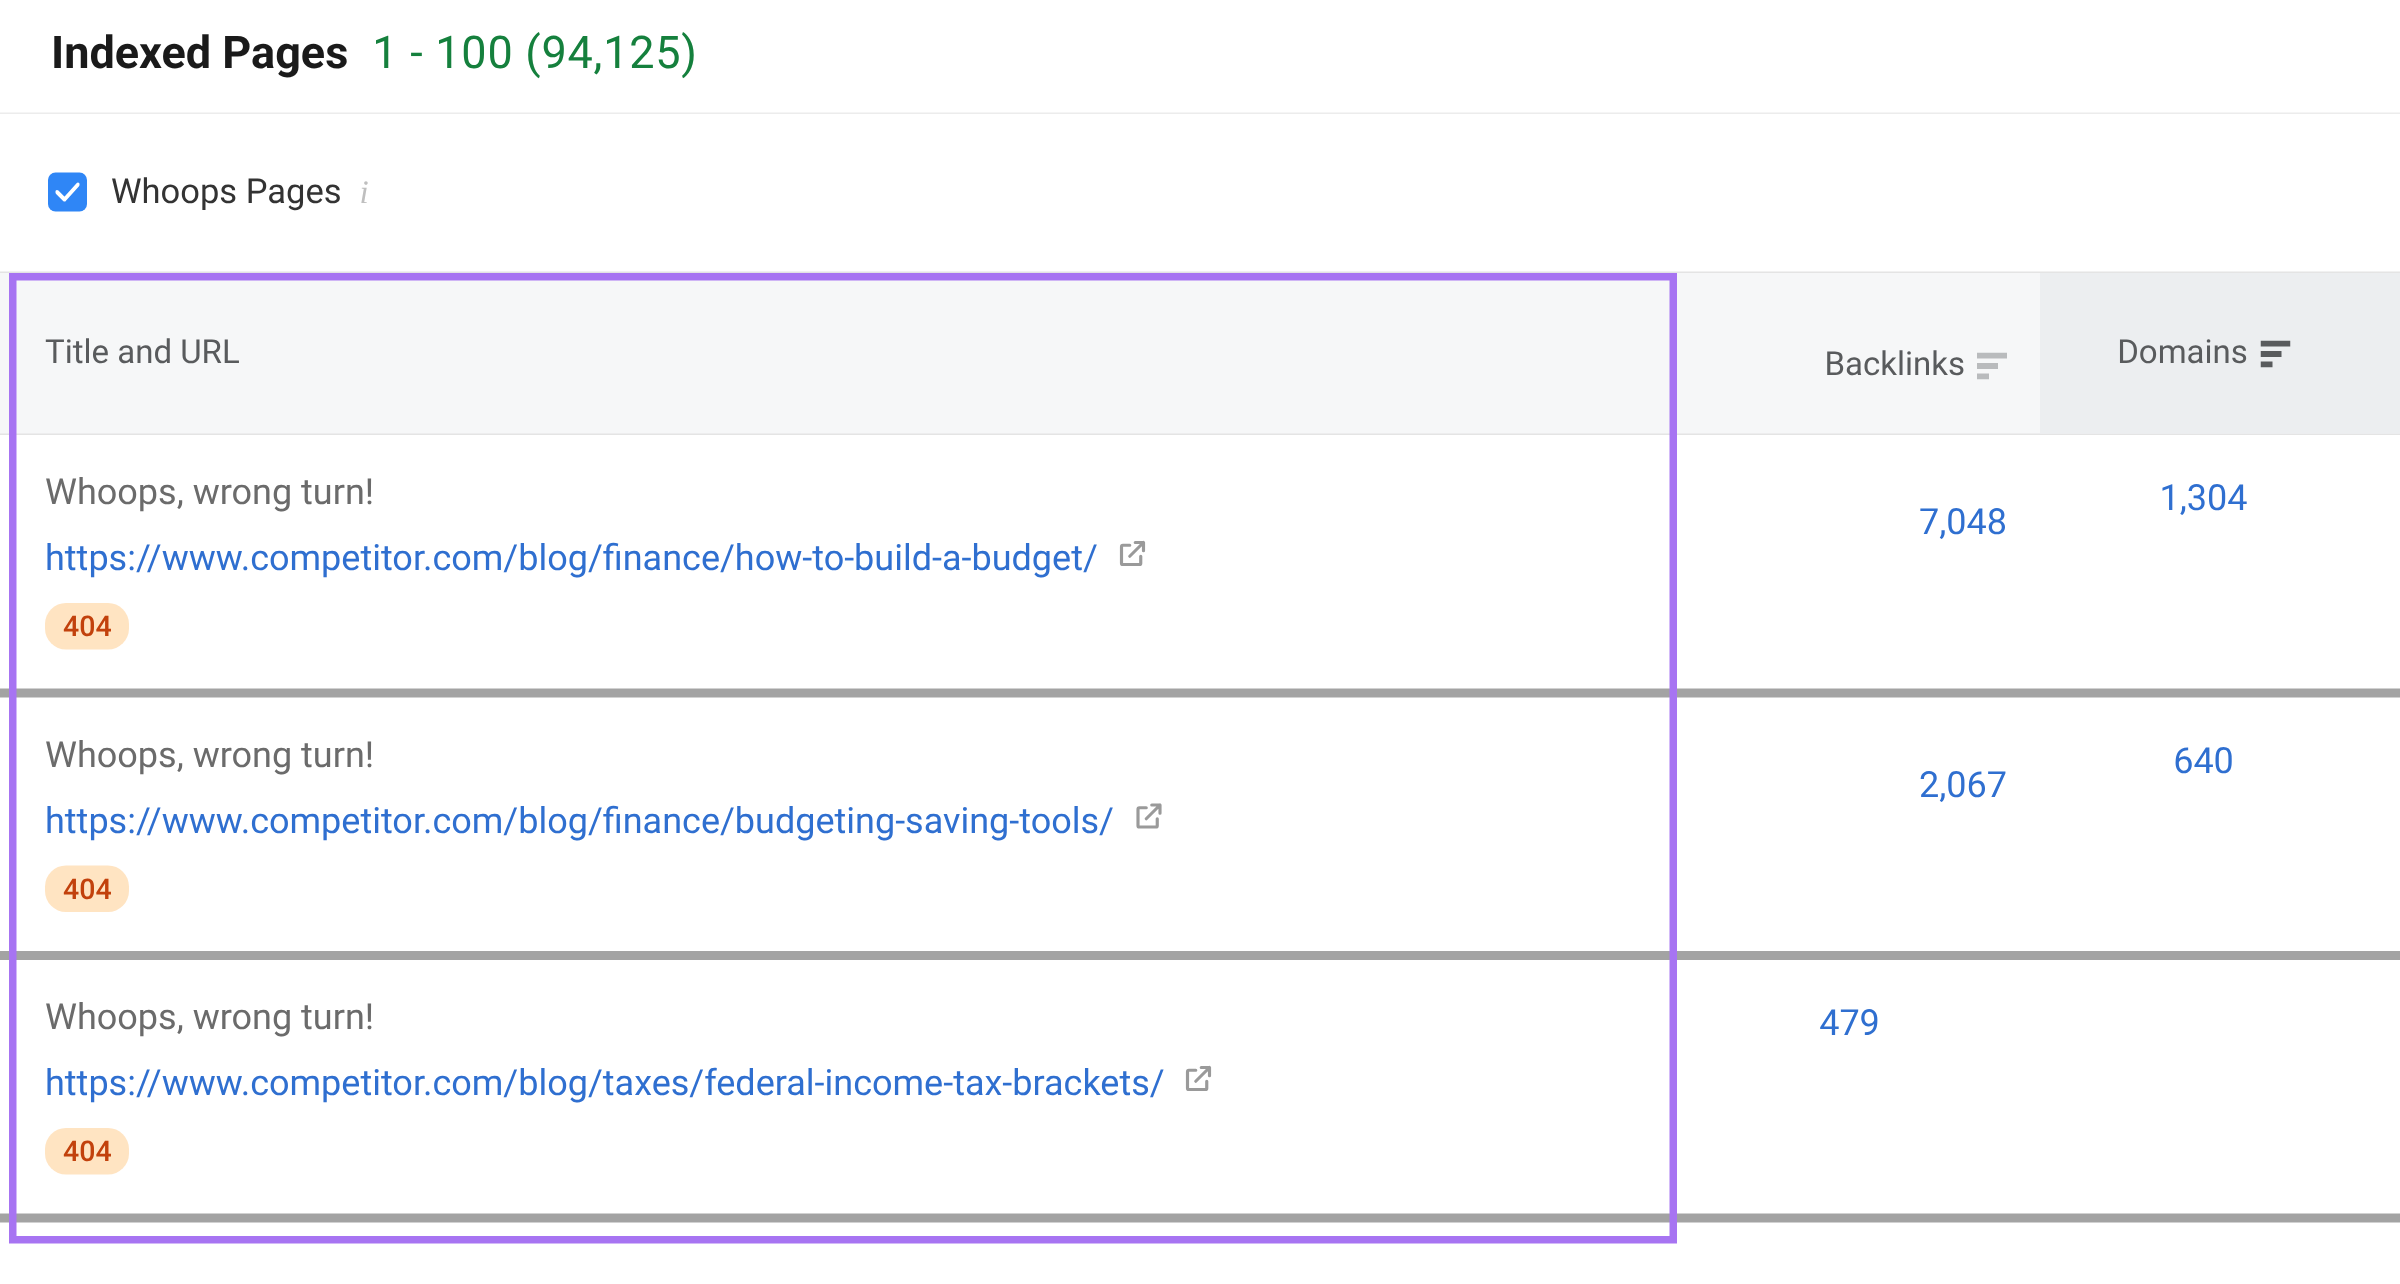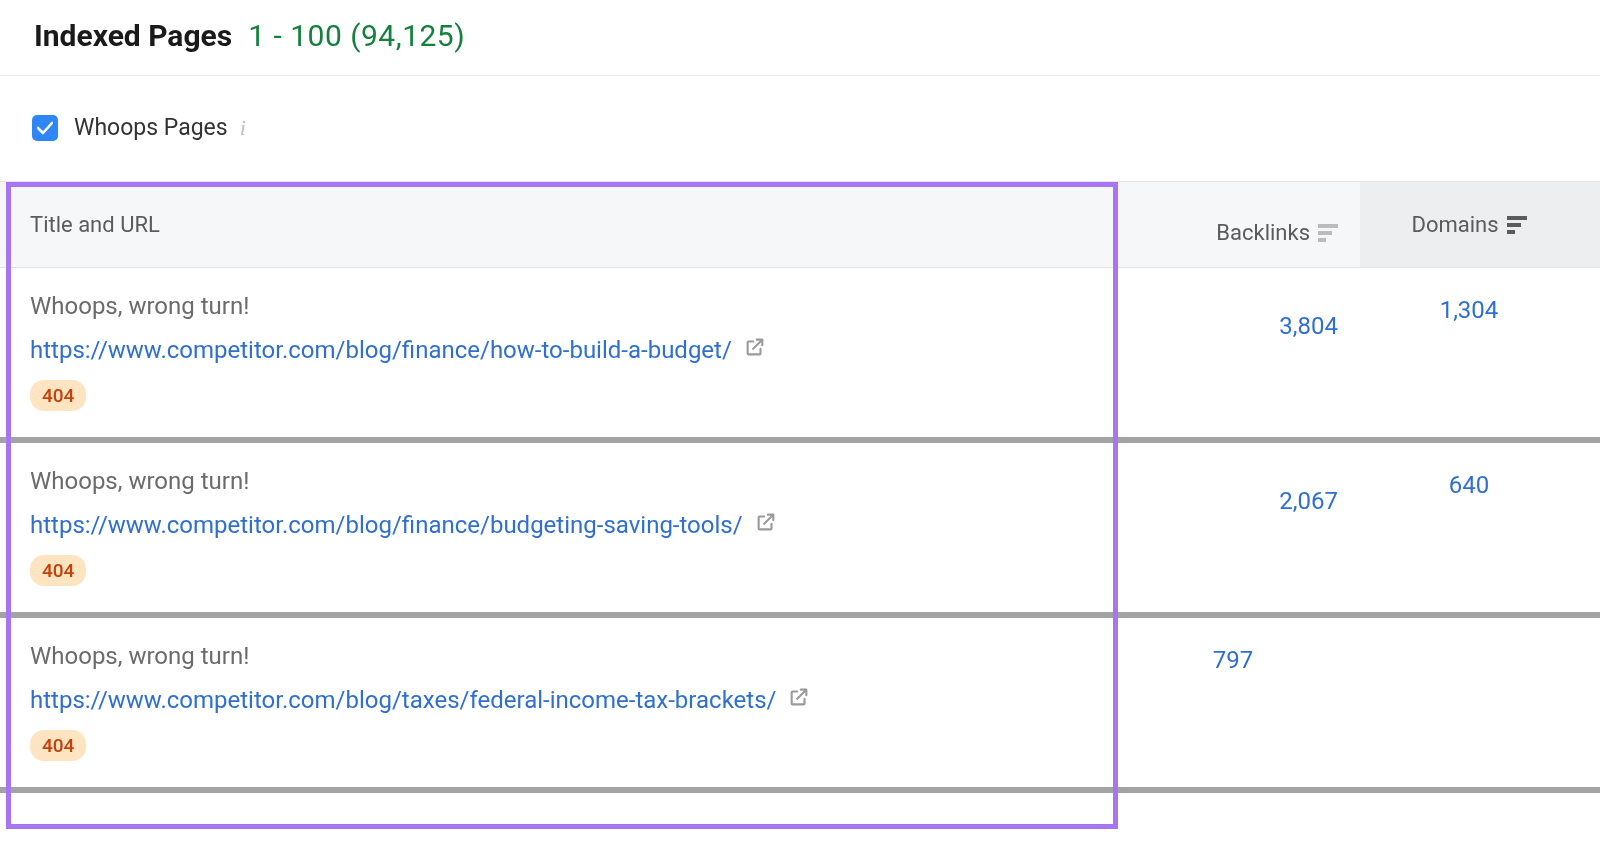--- a/index.html
+++ b/index.html
@@ -76,21 +76,21 @@
     height: 647px;
     border: 5px solid #a774f2;
     pointer-events: none;
     z-index: 5;
   }
 
   .thead {
     display: flex;
     background: #f6f7f8;
     border-bottom: 1px solid #e4e4e4;
-    height: 86px;
+    height: 108px;
     align-items: center;
   }
   .col-title {
     flex: 0 0 1124px;
     padding-left: 30px;
   }
   .col-backlinks {
     flex: 0 0 236px;
     text-align: right;
     padding-right: 22px;
@@ -244,21 +244,21 @@
             <a class="url">https://www.competitor.com/blog/finance/how-to-build-a-budget/</a>
             <span class="external-icon">
               <svg width="22" height="22" viewBox="0 0 24 24">
                 <path d="M14 4h6v6M20 4L10 14M18 14v5a1 1 0 0 1-1 1H5a1 1 0 0 1-1-1V7a1 1 0 0 1 1-1h5" fill="none" stroke="#9a9a9a" stroke-width="2.3" stroke-linecap="round" stroke-linejoin="round"></path>
               </svg>
             </span>
           </div>
           <span class="status-badge">404</span>
         </div>
         <div class="col-backlinks">
-          <span class="num">3,804</span>
+          <span class="num">7,048</span>
         </div>
         <div class="col-domains">
           <span class="num">1,304</span>
         </div>
       </div>
       <div class="row">
         <div class="col-title">
           <div class="page-title">Whoops, wrong turn!</div>
           <div class="url-line">
             <a class="url">https://www.competitor.com/blog/finance/budgeting-saving-tools/</a>
@@ -284,17 +284,17 @@
             <a class="url">https://www.competitor.com/blog/taxes/federal-income-tax-brackets/</a>
             <span class="external-icon">
               <svg width="22" height="22" viewBox="0 0 24 24">
                 <path d="M14 4h6v6M20 4L10 14M18 14v5a1 1 0 0 1-1 1H5a1 1 0 0 1-1-1V7a1 1 0 0 1 1-1h5" fill="none" stroke="#9a9a9a" stroke-width="2.3" stroke-linecap="round" stroke-linejoin="round"></path>
               </svg>
             </span>
           </div>
           <span class="status-badge">404</span>
         </div>
         <div class="col-domains">
-          <span class="num">797</span>
+          <span class="num">479</span>
         </div>
       </div>
     </div>
 </div>
 
 </body></html>

